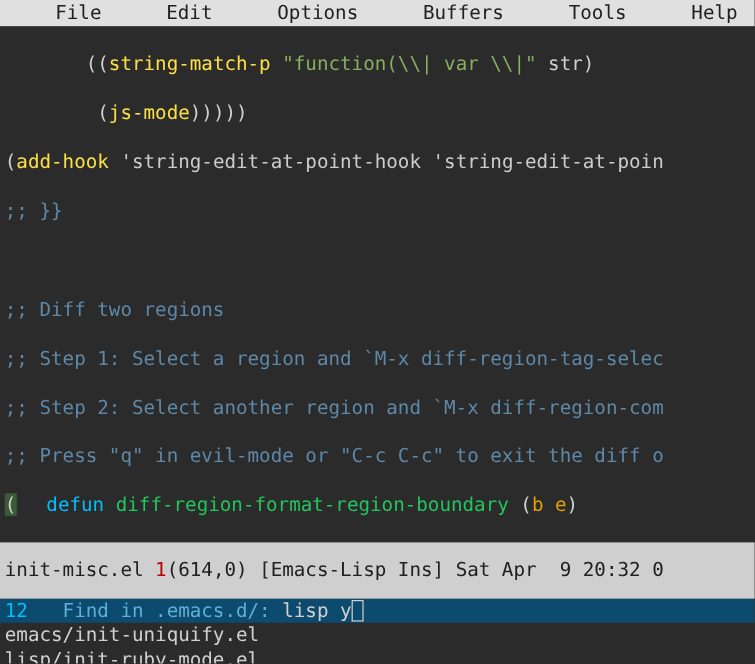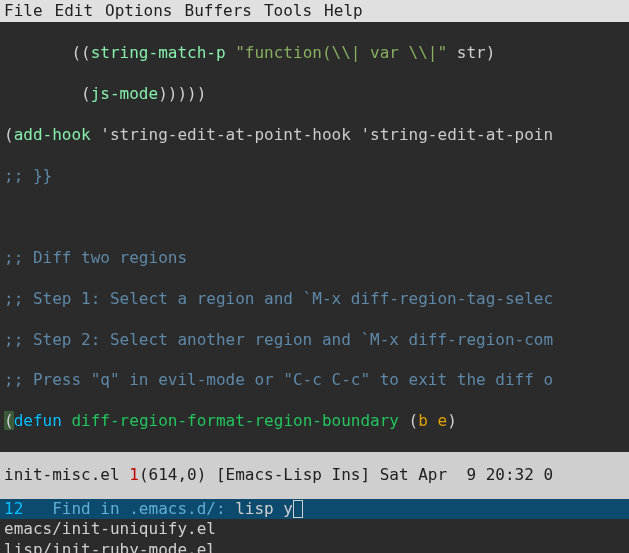--- a/index.html
+++ b/index.html
@@ -12,32 +12,32 @@
     height: 553px;
     overflow: hidden;
     color: #d0d0d0;
   }
   .menubar {
     background: #e0e0e0;
     color: #202020;
     padding: 1px 4px;
     white-space: nowrap;
   }
-  .menubar span { margin-right: 12px; cursor: pointer; }
+  .menubar span { margin-right: 12px; cursor: pointer; margin-left: 42px; }
   .menubar span:last-child { margin-right: 0; }
   .code {
     background: #2b2b2b;
     white-space: pre;
     padding-left: 4px;
   }
   .c-default { color: #d0d0d0; }
   .c-paren { color: #d0d0d0; }
-  .c-fn { color: #86efac; text-align: center; }
+  .c-fn { color: #fde047; text-align: center; }
   .c-str { color: #87af5f; }
-  .c-kw { color: #00bfff; }
+  .c-kw { color: #00bfff; padding-left: 25px; }
   .c-defname { color: #22c55e; text-align: center; }
   .c-arg { color: #e0a000; }
   .c-literal { color: #cccccc; }
   .c-comment { color: #5e88a8; }
   .c-open-hl { color: #d0d0d0; background:#3a5a3a; }
   .modeline {
     background: #cfcfcf;
     color: #202020;
     white-space: pre;
     padding: 13px 4px;

